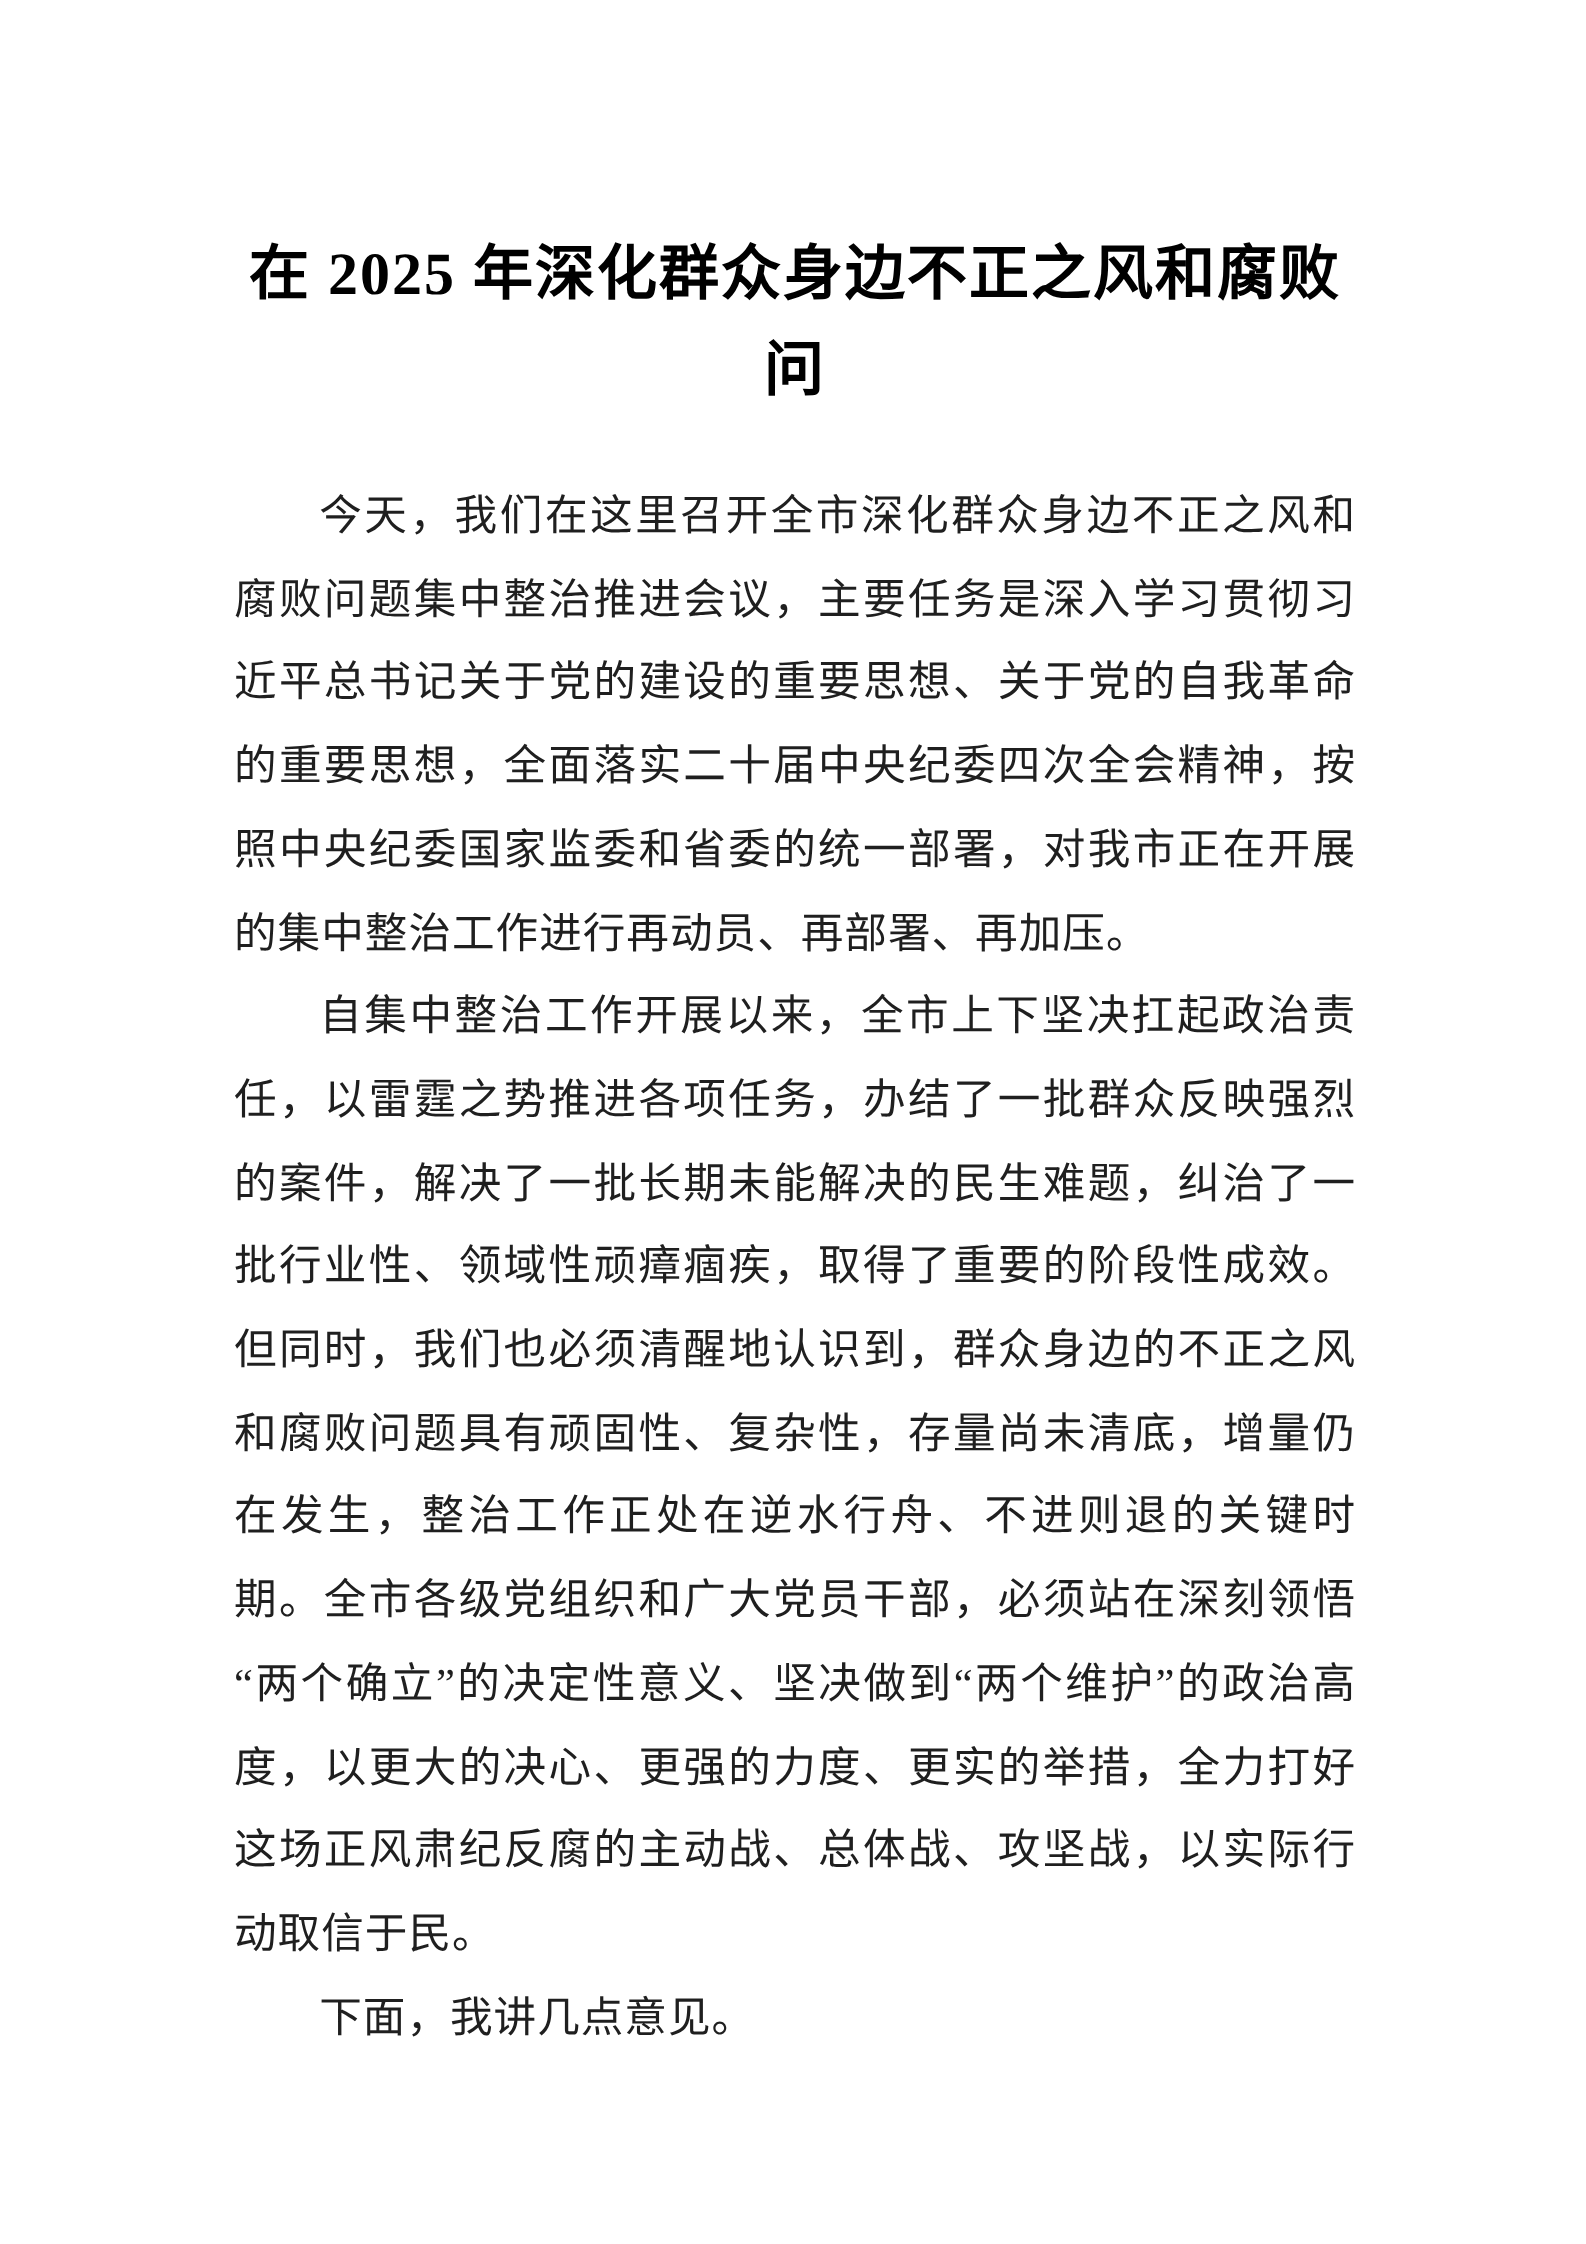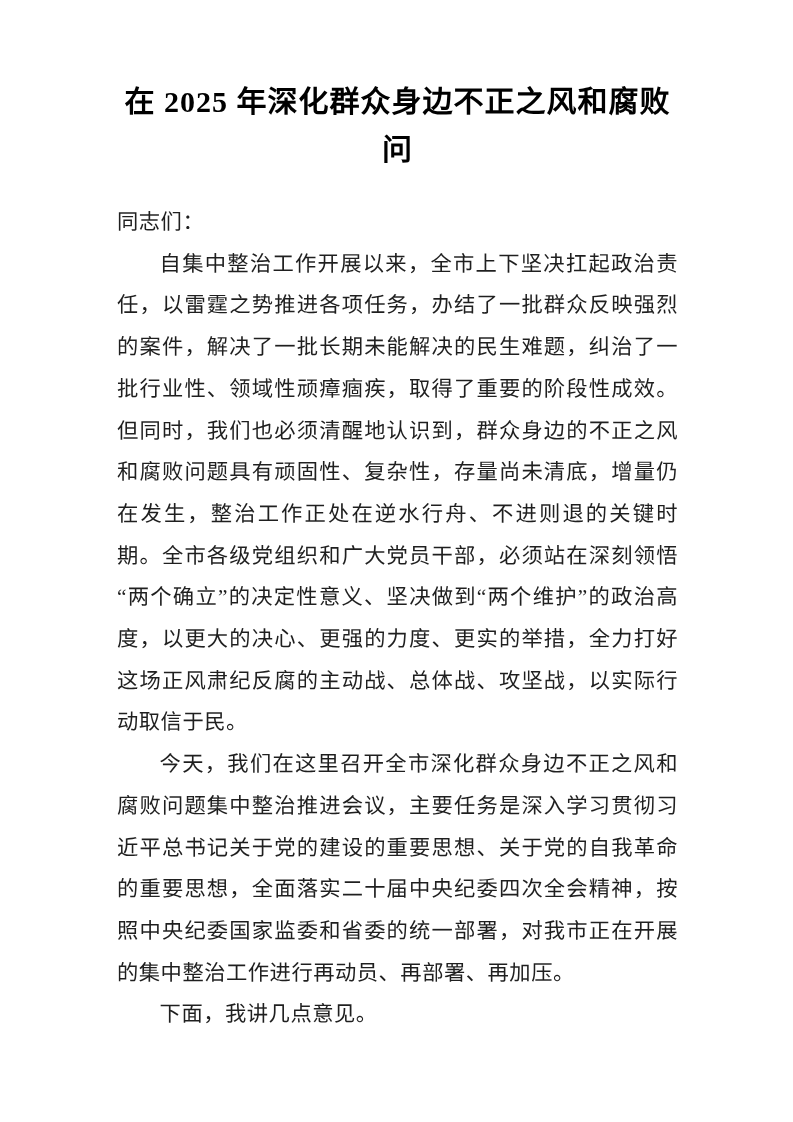--- a/index.html
+++ b/index.html
@@ -11,21 +11,21 @@
     width: 793px;
     height: 1122px;
     font-family: "Liberation Serif", "DejaVu Serif", serif;
     color: #1f1f1f;
     overflow: hidden;
   }
   .page {
     box-sizing: border-box;
     width: 793px;
     height: 1122px;
-    padding: 78px 115px 40px 117px;
+    padding: 114px 115px 40px 117px;
     background: #ffffff;
   }
   .doc-title {
     margin: 0 0 29px 0;
     font-size: 30px;
     font-weight: bold;
     line-height: 47.5px;
     text-align: center;
     letter-spacing: 1px;
     color: #000000;
@@ -51,19 +51,18 @@
 </head>
 <body>
 
 <div class="page">
 
   <h1 class="doc-title">
     <span class="title-line">在 2025 年深化群众身边不正之风和腐败问</span>
   </h1>
 
   <div class="doc-body">
-    <p>同志们：</p>
+    <p class="indent">今天，我们在这里召开全市深化群众身边不正之风和腐败问题集中整治推进会议，主要任务是深入学习贯彻习近平总书记关于党的建设的重要思想、关于党的自我革命的重要思想，全面落实二十届中央纪委四次全会精神，按照中央纪委国家监委和省委的统一部署，对我市正在开展的集中整治工作进行再动员、再部署、再加压。</p>
     <p class="indent">自集中整治工作开展以来，全市上下坚决扛起政治责任，以雷霆之势推进各项任务，办结了一批群众反映强烈的案件，解决了一批长期未能解决的民生难题，纠治了一批行业性、领域性顽瘴痼疾，取得了重要的阶段性成效。但同时，我们也必须清醒地认识到，群众身边的不正之风和腐败问题具有顽固性、复杂性，存量尚未清底，增量仍在发生，整治工作正处在逆水行舟、不进则退的关键时期。全市各级党组织和广大党员干部，必须站在深刻领悟“两个确立”的决定性意义、坚决做到“两个维护”的政治高度，以更大的决心、更强的力度、更实的举措，全力打好这场正风肃纪反腐的主动战、总体战、攻坚战，以实际行动取信于民。</p>
-    <p class="indent">今天，我们在这里召开全市深化群众身边不正之风和腐败问题集中整治推进会议，主要任务是深入学习贯彻习近平总书记关于党的建设的重要思想、关于党的自我革命的重要思想，全面落实二十届中央纪委四次全会精神，按照中央纪委国家监委和省委的统一部署，对我市正在开展的集中整治工作进行再动员、再部署、再加压。</p>
     <p class="indent">下面，我讲几点意见。</p>
   </div>
 
 </div>
 
 </body></html>

